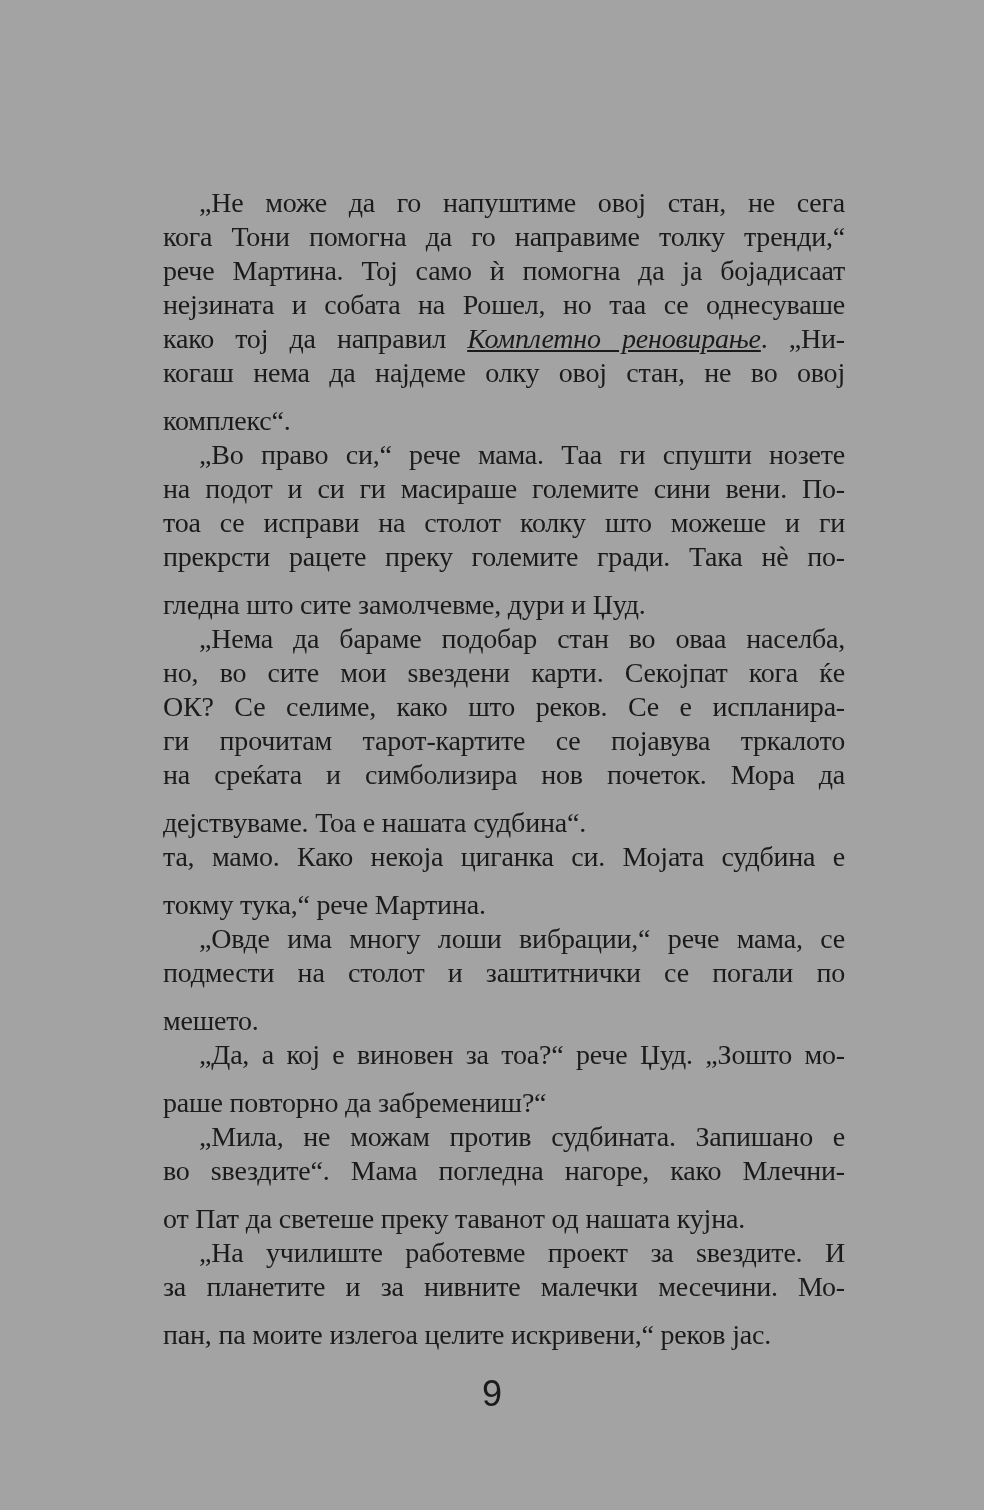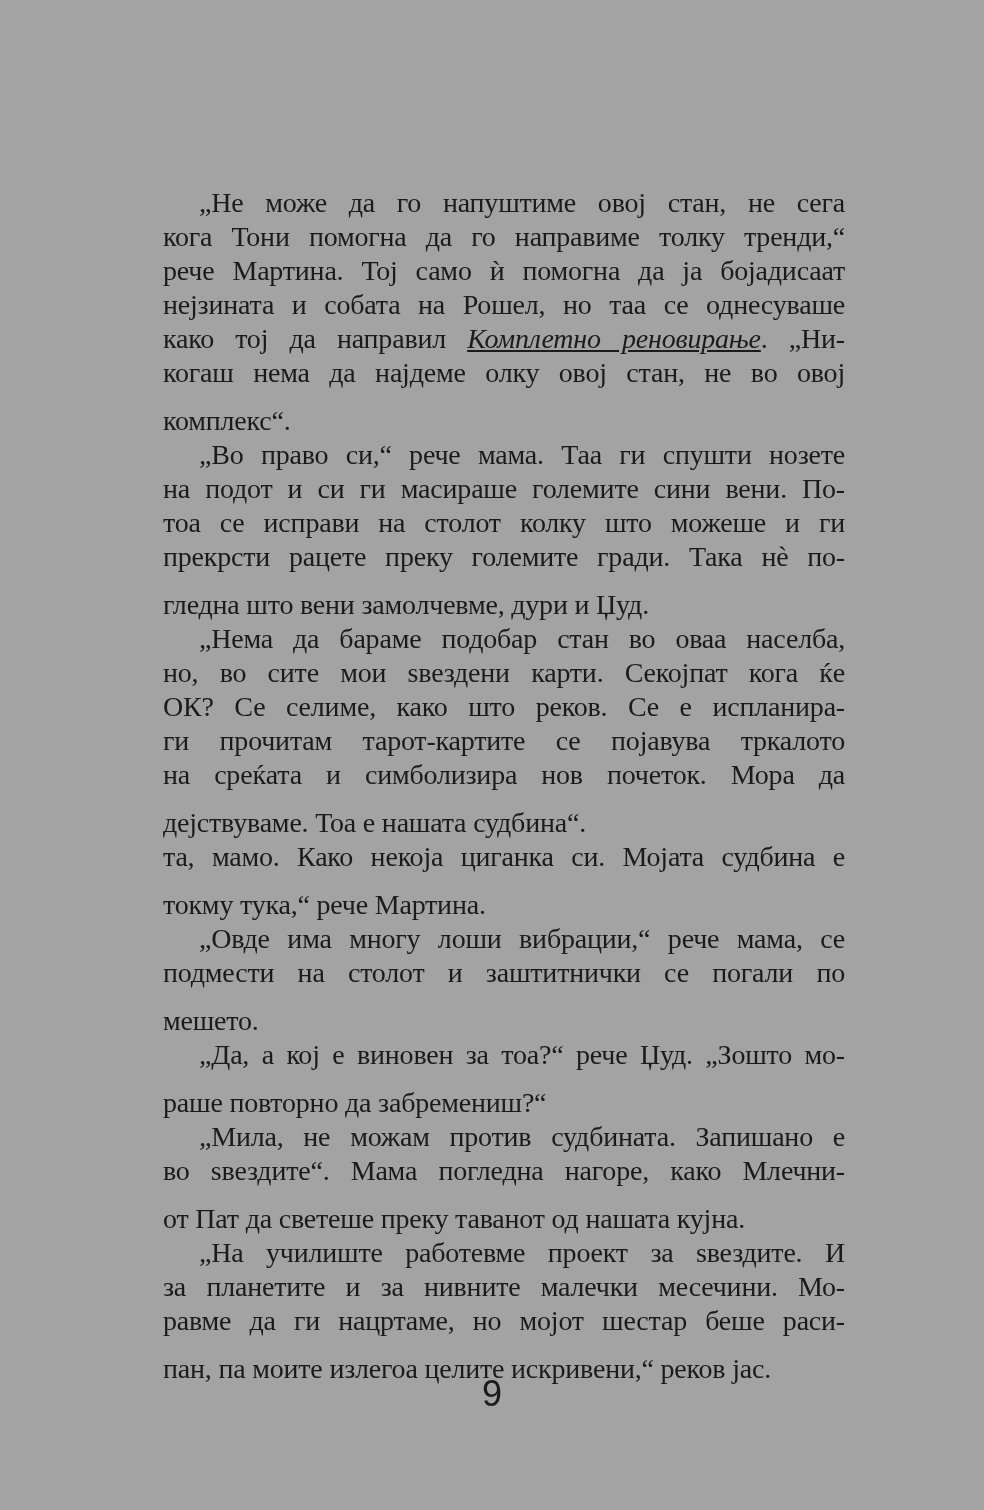--- a/index.html
+++ b/index.html
@@ -55,21 +55,21 @@
         <span class="line"><span>нејзината и собата на Рошел, но таа се однесуваше</span></span>
         <span class="line"><span>како тој да направил </span><em>Комплетно реновирање</em><span>. „Ни-</span></span>
         <span class="line"><span>когаш нема да најдеме олку овој стан, не во овој</span></span>
         <span class="line last"><span>комплекс“.</span></span>
       </p>
       <p class="para">
         <span class="line first"><span>„Во право си,“ рече мама. Таа ги спушти нозете</span></span>
         <span class="line"><span>на подот и си ги масираше големите сини вени. По-</span></span>
         <span class="line"><span>тоа се исправи на столот колку што можеше и ги</span></span>
         <span class="line"><span>прекрсти рацете преку големите гради. Така нѐ по-</span></span>
-        <span class="line last"><span>гледна што вени замолчевме, дури и Џуд.</span></span>
+        <span class="line last"><span>гледна што сите замолчевме, дури и Џуд.</span></span>
       </p>
       <p class="para">
         <span class="line first"><span>„Нема да бараме подобар стан во оваа населба,</span></span>
         <span class="line"><span>но, во сите мои ѕвездени карти. Секојпат кога ќе</span></span>
         <span class="line"><span>ОК? Се селиме, како што реков. Се е испланира-</span></span>
         <span class="line"><span>ги прочитам тарот-картите се појавува тркалото</span></span>
         <span class="line"><span>на среќата и симболизира нов почеток. Мора да</span></span>
         <span class="line last"><span>дејствуваме. Тоа е нашата судбина“.</span></span>
       </p>
       <p class="para">
@@ -86,18 +86,17 @@
         <span class="line last"><span>раше повторно да забремениш?“</span></span>
       </p>
       <p class="para">
         <span class="line first"><span>„Мила, не можам против судбината. Запишано е</span></span>
         <span class="line"><span>во ѕвездите“. Мама погледна нагоре, како Млечни-</span></span>
         <span class="line last"><span>от Пат да светеше преку таванот од нашата кујна.</span></span>
       </p>
       <p class="para">
         <span class="line first"><span>„На училиште работевме проект за ѕвездите. И</span></span>
         <span class="line"><span>за планетите и за нивните малечки месечини. Мо-</span></span>
-        <span class="line"><span>равме да ги нацртаме, но мојот шестар беше раси-</span></span>
         <span class="line last"><span>пан, па моите излегоа целите искривени,“ реков јас.</span></span>
       </p>
     </div>
   <div class="page-number">9</div>
 </div>
 
 </body></html>

